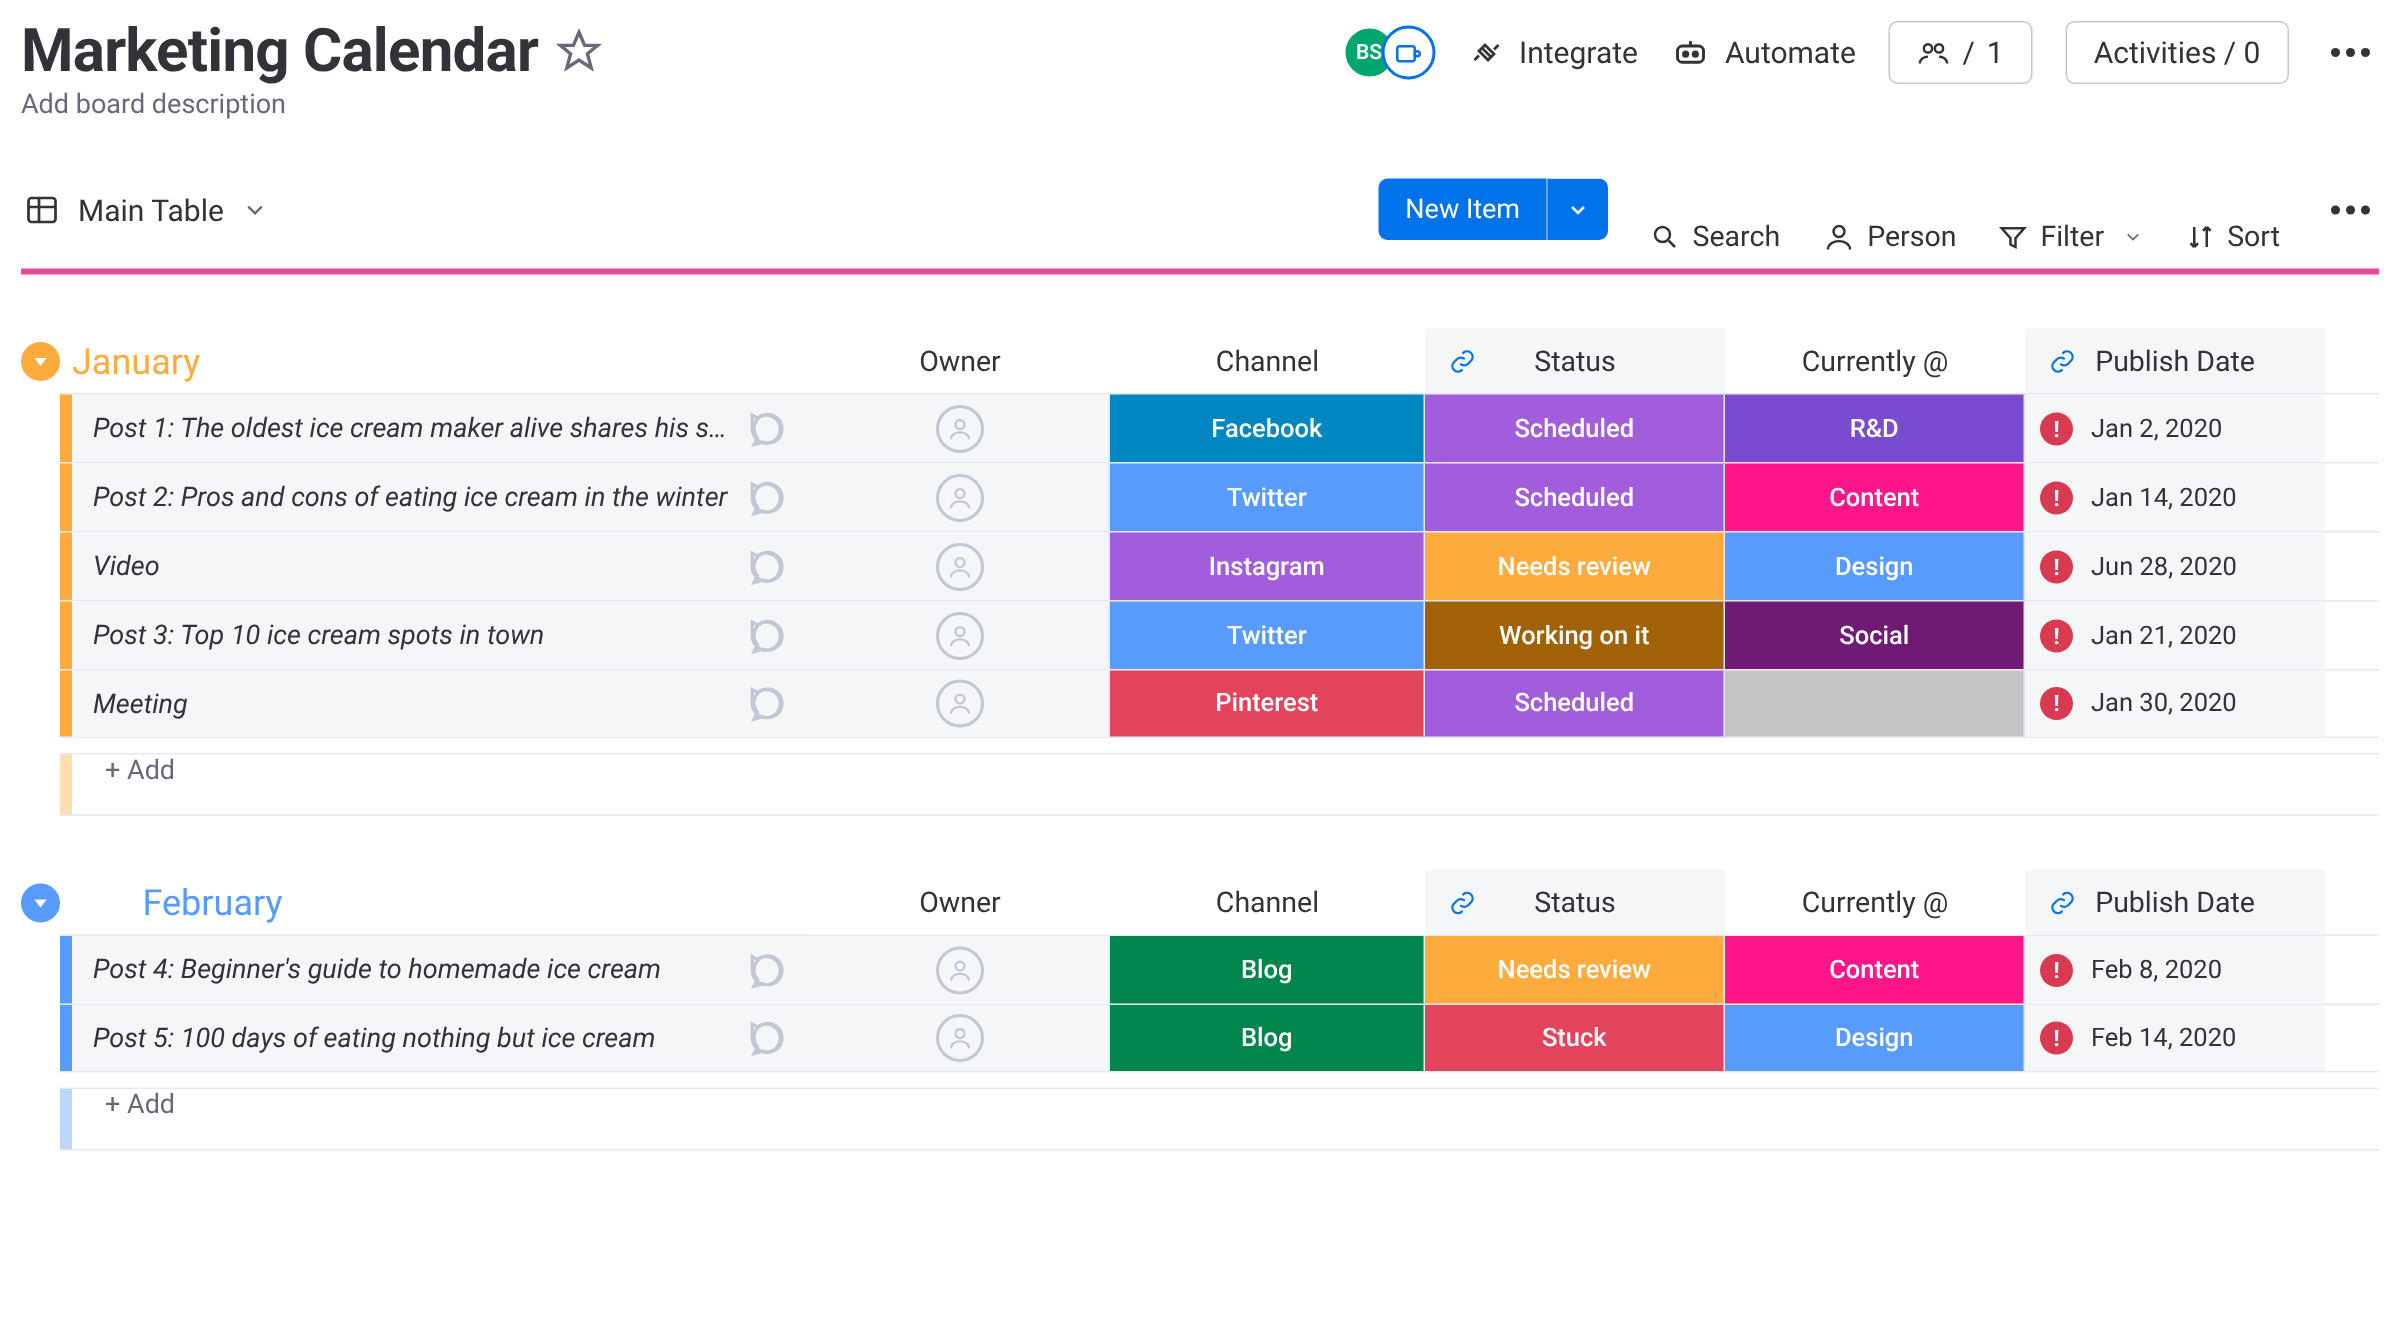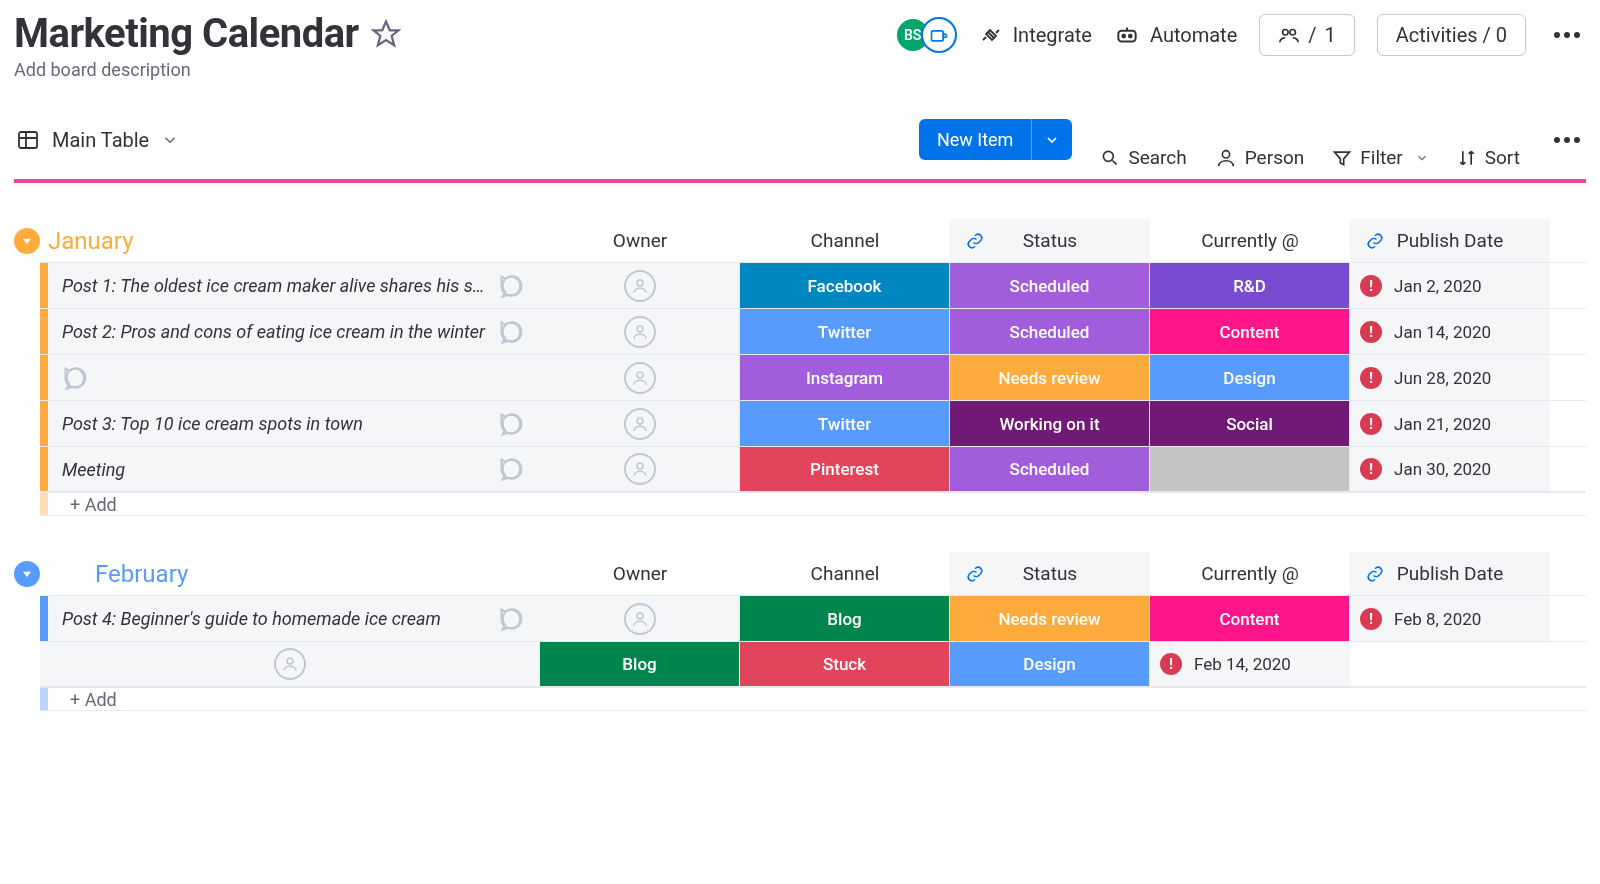--- a/index.html
+++ b/index.html
@@ -49,21 +49,21 @@
   .cell.name { justify-content:flex-start; background:#f5f6f8; position:relative; padding-left:22px; border-right:none; }
   .cell.name .stripe { position:absolute; left:0; top:0; bottom:0; width:8px; }
   .cell.name .text { flex:1; white-space:nowrap; overflow:hidden; text-overflow:ellipsis; padding-right:10px; font-size:18px;font-style:italic; }
   .cell.name .bubble { margin-right:14px; cursor:pointer; }
   .cell.owner { background:#f5f6f8; }
   .owner-avatar { width:32px; height:32px; border-radius:50%; border:2px solid #c3c6d4; display:flex; align-items:center; justify-content:center; }
   .cell.color { color:#fff; font-weight:500; }
   .cell.date { background:#f5f6f8; justify-content:flex-start; padding-left:10px; gap:12px; border-right:none; }
   .date-warn { width:22px; height:22px; border-radius:50%; background:#d83a52; color:#fff; font-size:15px; font-weight:700; display:flex; align-items:center; justify-content:center; }
   .cell.empty-gray { background:#c4c4c4; }
-  .add-row { display:flex; align-items:center; height:24px; border-top:1px solid #e6e9ef; border-bottom:1px solid #e6e9ef; }
+  .add-row { display:flex; height:42px; border-top:1px solid #e6e9ef; border-bottom:1px solid #e6e9ef;margin-top:10px; }
   .add-row .stripe { width:8px; align-self:stretch; opacity:0.4; }
   .add-row .text { padding-left:22px; color:#676879; font-size:18px; cursor:pointer; }
 
   
   .ico svg { display:block; }
 </style>
 </head>
 <body>
 
 <div class="header">
@@ -286,20 +286,21 @@
     <div class="cell color currently" style="background: rgb(255, 21, 138);">Content</div>
     <div class="cell date">
       <div class="date-warn">!</div>
       <span class="date-text">Jan 14, 2020</span>
     </div>
   </div>
 
   <div class="row">
     <div class="cell name">
       <div class="stripe" style="background: rgb(253, 171, 61);"></div>
+      <div class="text">Video</div>
       <span class="bubble ico">
         <svg width="28" height="28" viewBox="0 0 24 24" fill="none" stroke="#c3c6d4" stroke-width="1.8">
                 <path d="M21 12a8 8 0 1 1-3-6.2L21 4v8z" transform="scale(-1,1) translate(-24,0)"></path>
                 <path d="M20 12a8 8 0 1 0-14 5l-2 4 5-1.5A8 8 0 0 0 20 12z"></path>
               </svg>
       </span>
     </div>
     <div class="cell owner">
       <div class="owner-avatar">
         <svg width="18" height="18" viewBox="0 0 24 24" fill="none" stroke="#c3c6d4" stroke-width="2">
@@ -330,21 +331,21 @@
     </div>
     <div class="cell owner">
       <div class="owner-avatar">
         <svg width="18" height="18" viewBox="0 0 24 24" fill="none" stroke="#c3c6d4" stroke-width="2">
                 <circle cx="12" cy="8" r="4"></circle>
                 <path d="M4 21c0-4 4-6 8-6s8 2 8 6"></path>
               </svg>
       </div>
     </div>
     <div class="cell color channel" style="background: rgb(87, 155, 252);">Twitter</div>
-    <div class="cell color status" style="background: #701a75;">Working on it</div>
+    <div class="cell color status" style="background: #a16207;">Working on it</div>
     <div class="cell color currently" style="background: #701a75;">Social</div>
     <div class="cell date">
       <div class="date-warn">!</div>
       <span class="date-text">Jan 21, 2020</span>
     </div>
   </div>
 
   <div class="row">
     <div class="cell name">
       <div class="stripe" style="background: rgb(253, 171, 61);"></div>
@@ -436,20 +437,30 @@
     <div class="cell color channel" style="background: rgb(0, 133, 77);">Blog</div>
     <div class="cell color status" style="background: rgb(253, 171, 61);">Needs review</div>
     <div class="cell color currently" style="background: rgb(255, 21, 138);">Content</div>
     <div class="cell date">
       <div class="date-warn">!</div>
       <span class="date-text">Feb 8, 2020</span>
     </div>
   </div>
 
   <div class="row">
+    <div class="cell name">
+      <div class="stripe" style="background: rgb(87, 155, 252);"></div>
+      <div class="text">Post 5: 100 days of eating nothing but ice cream</div>
+      <span class="bubble ico">
+        <svg width="28" height="28" viewBox="0 0 24 24" fill="none" stroke="#c3c6d4" stroke-width="1.8">
+                <path d="M21 12a8 8 0 1 1-3-6.2L21 4v8z" transform="scale(-1,1) translate(-24,0)"></path>
+                <path d="M20 12a8 8 0 1 0-14 5l-2 4 5-1.5A8 8 0 0 0 20 12z"></path>
+              </svg>
+      </span>
+    </div>
     <div class="cell owner">
       <div class="owner-avatar">
         <svg width="18" height="18" viewBox="0 0 24 24" fill="none" stroke="#c3c6d4" stroke-width="2">
                 <circle cx="12" cy="8" r="4"></circle>
                 <path d="M4 21c0-4 4-6 8-6s8 2 8 6"></path>
               </svg>
       </div>
     </div>
     <div class="cell color channel" style="background: rgb(0, 133, 77);">Blog</div>
     <div class="cell color status" style="background: rgb(226, 68, 92);">Stuck</div>

